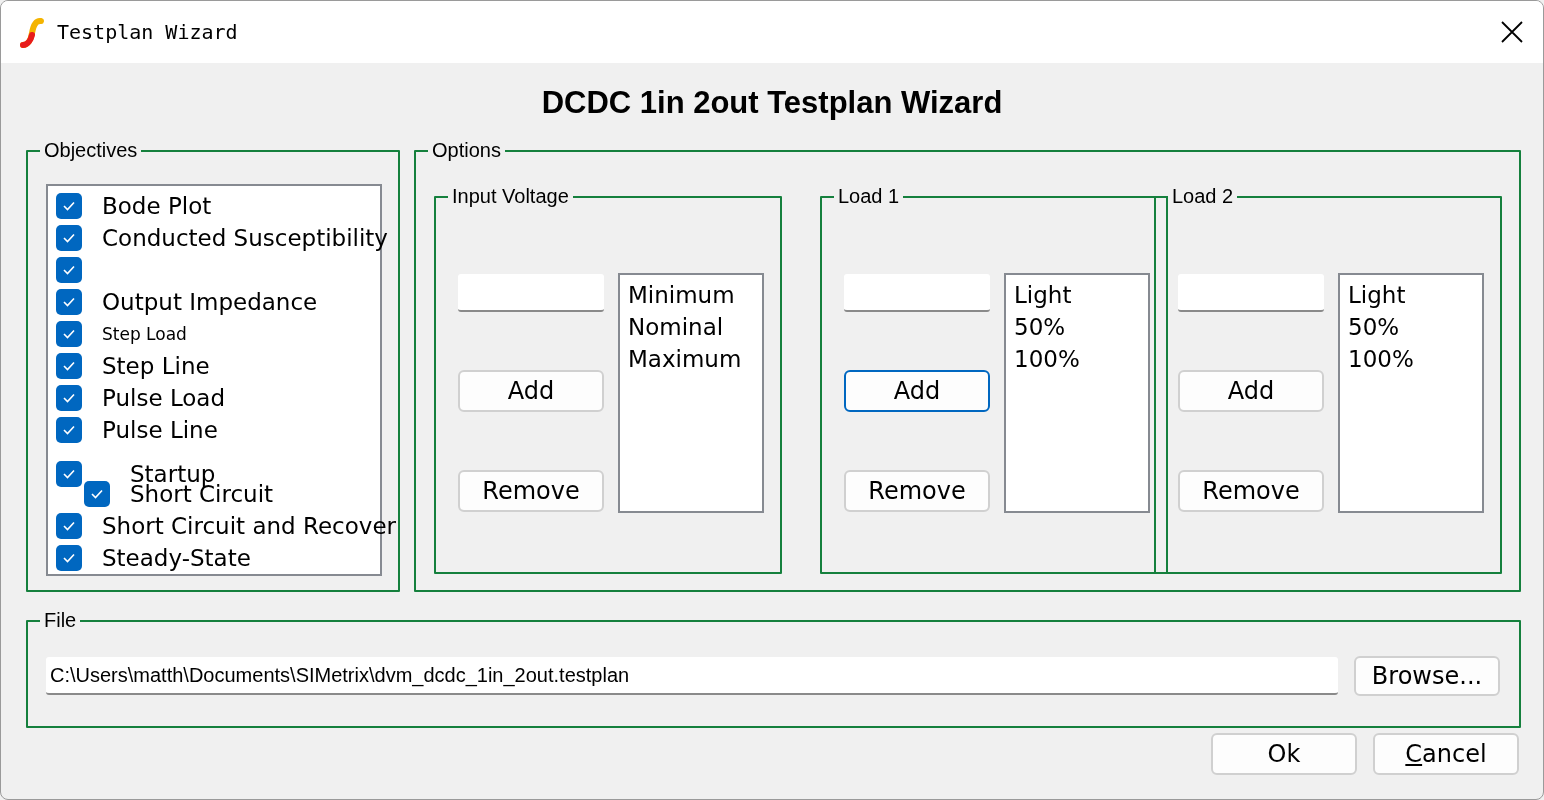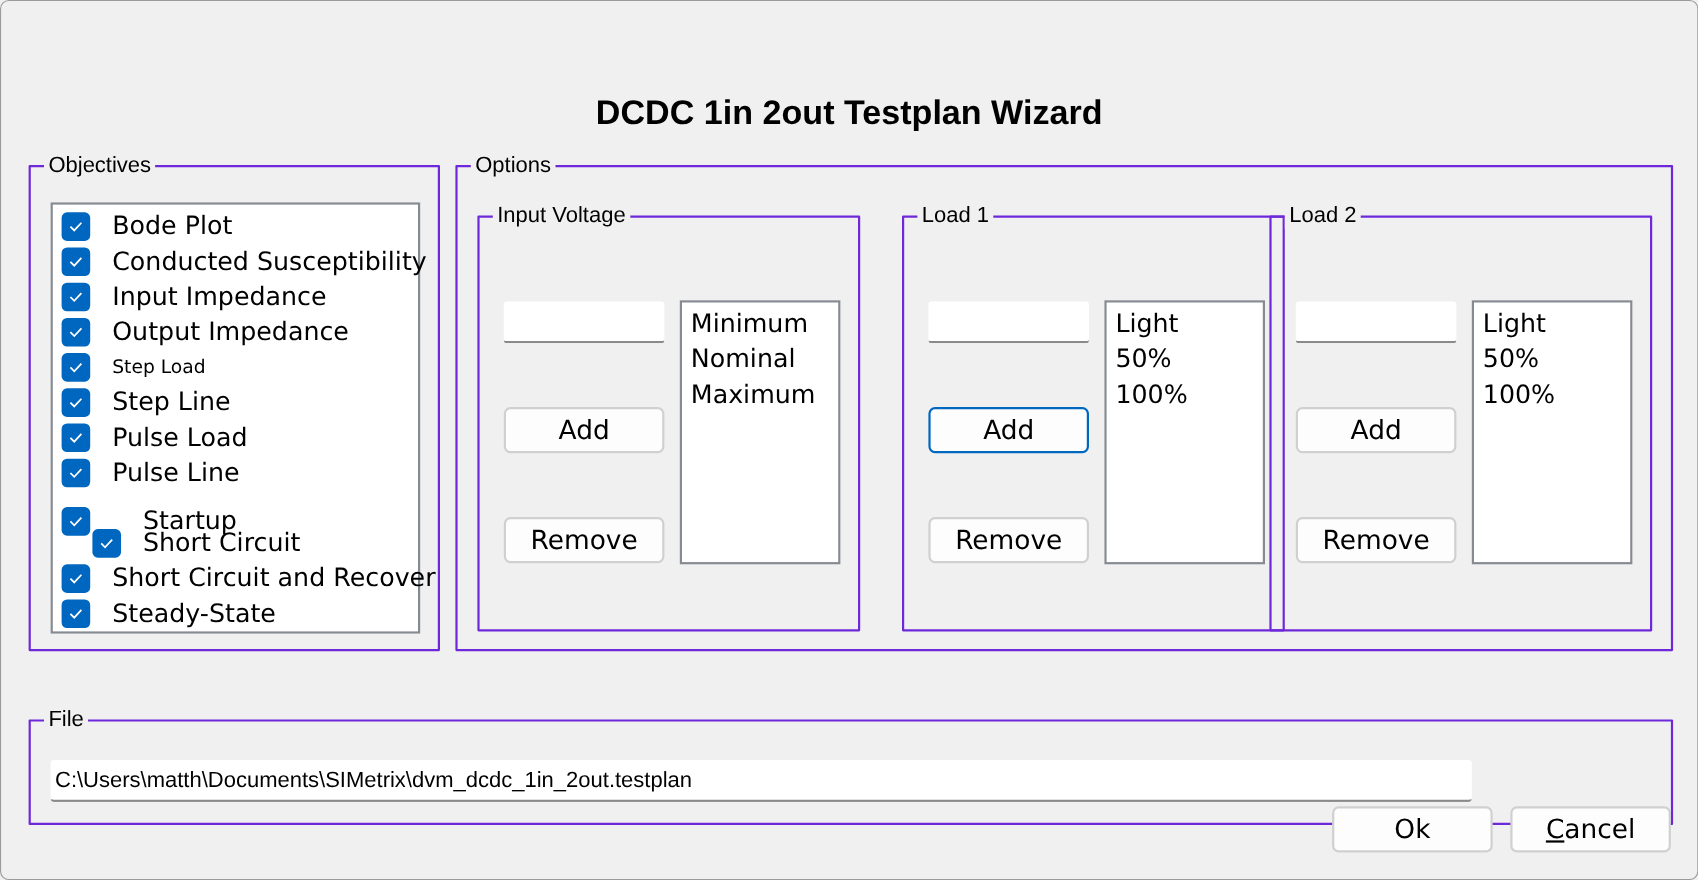--- a/index.html
+++ b/index.html
@@ -29,21 +29,21 @@
   .close-btn {
     position: absolute; right: 0; top: 0; width: 62px; height: 62px;
     display: flex; align-items: center; justify-content: center;
   }
   .heading {
     position: absolute; left: 0; top: 84px; width: 100%;
     text-align: center; font-family: "Liberation Sans", sans-serif;
     font-weight: bold; font-size: 31px;
   }
   .groupbox {
-    position: absolute; border: 2px solid #6d28d9; border-radius: 1px;
+    position: absolute; border: 2px solid #15803d; border-radius: 1px;
   }
   .group-label {
     position: absolute; top: -14px; left: 12px; background: #f0f0f0;
     padding: 0 4px; font-size: 20px; line-height: 24px;
     font-family: "Liberation Sans", sans-serif;
   }
   .listbox {
     position: absolute; background: #fff; border: 2px solid #868a91;
     font-size: 23px; font-family: "DejaVu Sans", sans-serif;
   }
@@ -67,20 +67,32 @@
     display: flex; align-items: center; justify-content: center; padding: 0;
   }
   .btn.focused { border: 2px solid #0067c0; }
   .underline-c { text-decoration: underline; }
 </style>
 </head>
 <body>
 
 <div class="window">
 
+  <div class="titlebar">
+    <svg class="app-icon" viewBox="0 0 28 32">
+      <path d="M22 4 C 16 3, 14 10, 13 16 C 12 22, 9 28, 4 28" stroke="#f4b400" stroke-width="6" fill="none" stroke-linecap="round"></path>
+      <path d="M13 18 C 12 22, 9 28, 4 28" stroke="#e81c1c" stroke-width="6" fill="none" stroke-linecap="round"></path>
+    </svg>
+    <span class="title-text">Testplan Wizard</span>
+    <div class="close-btn">
+      <svg width="22" height="22" viewBox="0 0 22 22">
+        <path d="M1 1 L21 21 M21 1 L1 21" stroke="#000" stroke-width="1.8"></path>
+      </svg>
+    </div>
+  </div>
 
   <div class="heading">DCDC 1in 2out Testplan Wizard</div>
 
   <div class="groupbox" style="left:25px; top:149px; width:374px; height:442px;">
     <span class="group-label">Objectives</span>
     <div class="listbox" style="left:18px; top:32px; width:336px; height:392px;">
       <div id="obj-list">
           <div class="check-item" style="top: 4px;">
             <span class="checkbox">
               <svg width="16" height="16" viewBox="0 0 16 16">
@@ -96,21 +108,20 @@
               </svg>
             </span>
             <span style="font-size: 23px;">Conducted Susceptibility</span>
           </div>
           <div class="check-item" style="top: 68px;">
             <span class="checkbox">
               <svg width="16" height="16" viewBox="0 0 16 16">
                 <path d="M3 8 L6.5 11.5 L13 4.5" stroke="#fff" stroke-width="1.6" fill="none"></path>
               </svg>
             </span>
-            <span style="font-size: 23px;">Input Impedance</span>
           </div>
           <div class="check-item" style="top: 100px;">
             <span class="checkbox">
               <svg width="16" height="16" viewBox="0 0 16 16">
                 <path d="M3 8 L6.5 11.5 L13 4.5" stroke="#fff" stroke-width="1.6" fill="none"></path>
               </svg>
             </span>
             <span style="font-size: 23px;">Output Impedance</span>
           </div>
           <div class="check-item" style="top: 132px;">
@@ -214,23 +225,24 @@
       <button class="btn" style="left:22px; top:172px; width:146px; height:42px;">Add</button>
       <button class="btn" style="left:22px; top:272px; width:146px; height:42px;">Remove</button>
       <div class="listbox" style="left:182px; top:75px; width:146px; height:240px;">
         <div class="opt-item" style="top:4px;">Light</div>
         <div class="opt-item" style="top:36px;">50%</div>
         <div class="opt-item" style="top:68px;">100%</div>
       </div>
     </div>
   </div>
 
-  <div class="groupbox" style="left:25px; top:653px; width:1495px; height:96px;padding-left:38px;">
+  <div class="groupbox" style="left:25px; top:619px; width:1495px; height:108px;padding-left:38px;">
     <span class="group-label">File</span>
     <input class="textin" style="left: 18px; top: 35px; width: 1292px; height: 38px; font-family: &quot;Liberation Sans&quot;, sans-serif; font-size: 20px; padding-left: 4px;" value="C:\Users\matth\Documents\SIMetrix\dvm_dcdc_1in_2out.testplan">
+    <button class="btn" style="left:1326px; top:34px; width:146px; height:40px;">Browse...</button>
   </div>
 
   <button class="btn" style="left:1210px; top:732px; width:146px; height:42px;">Ok</button>
   <button class="btn" style="left:1372px; top:732px; width:146px; height:42px;">
     <span class="underline-c">C</span>
       <span>ancel</span>
   </button>
 </div>
 
 </body></html>

